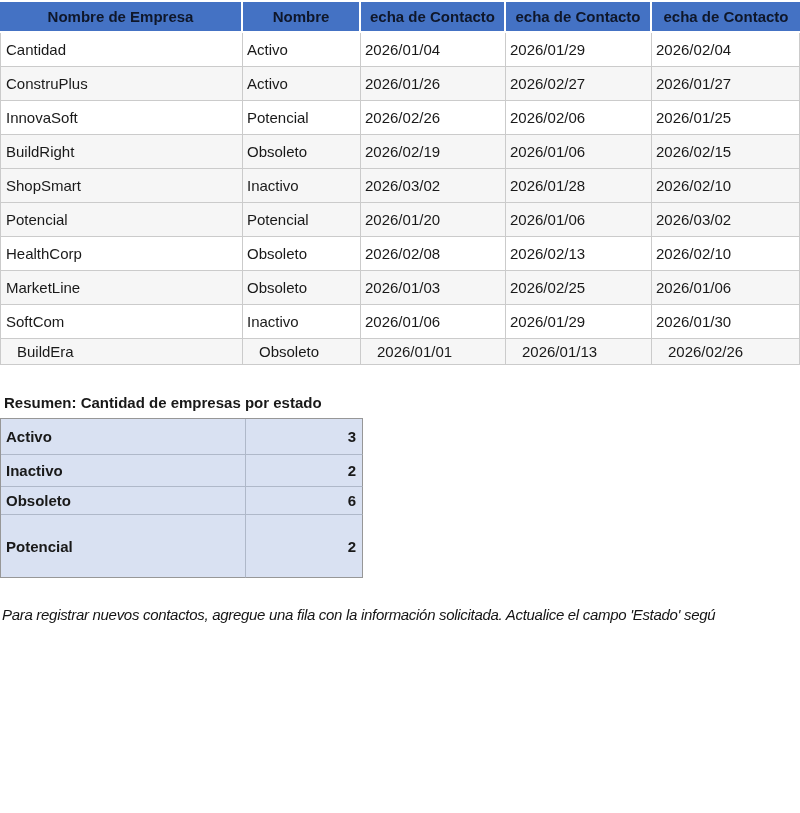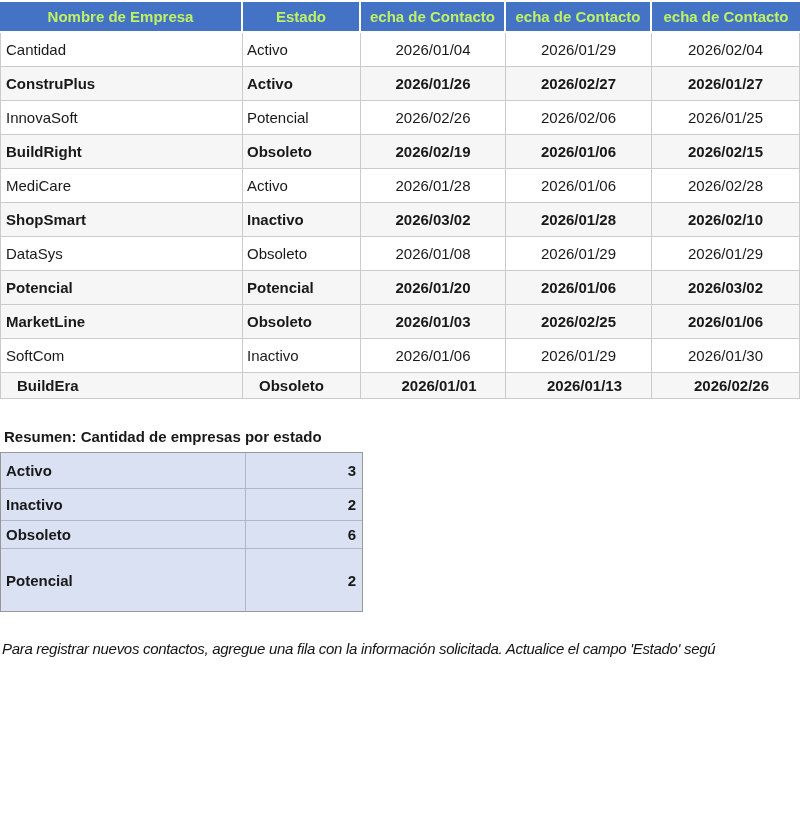--- a/index.html
+++ b/index.html
@@ -23,44 +23,44 @@
   .main-table {
     border-collapse: separate;
     border-spacing: 0;
     table-layout: fixed;
     width: 800px;
     margin-top: 2px;
     font-size: 15px;
   }
   .main-table th {
     background: var(--header-blue);
-    color: #bef264;
+    color: #0f172a;
     font-weight: bold;
     height: 29px;
     text-align: center;
     white-space: nowrap;
     overflow: hidden;
     border-right: 2px solid #ffffff;
     border-bottom: 2px solid #ffffff;
     padding: 0;
   }
   .main-table th:last-child { border-right: none; }
   .main-table td {
     height: 33px;
     padding: 0 4px;
     border-right: 1px solid var(--grid);
     border-bottom: 1px solid var(--grid);
     white-space: nowrap;
     overflow: hidden;
     background: #ffffff;
   }
   .main-table td:first-child { border-left: 1px solid var(--grid); padding-left: 5px; }
-  .main-table tr.stripe td { background: var(--stripe); font-weight: bold; }
+  .main-table tr.stripe td { background: var(--stripe); }
   .main-table tr.short td { height: 25px; padding-left: 16px; }
-  .main-table td.date { text-align: center; }
+  .main-table td.date { text-align: left; }
 
   
   .summary-title {
     font-weight: bold;
     font-size: 15px;
     margin: 29px 12px 7px 4px;
   }
   .summary-table {
     border-collapse: separate;
     border-spacing: 0;
@@ -106,21 +106,21 @@
   <colgroup>
     <col style="width:243px">
       <col style="width:118px">
       <col style="width:145px">
       <col style="width:146px">
       <col style="width:148px">
   </colgroup>
   <thead>
     <tr>
         <th>Nombre de Empresa</th>
-        <th>Estado</th>
+        <th>Nombre</th>
         <th>echa de Contacto</th>
         <th>echa de Contacto</th>
         <th>echa de Contacto</th>
       </tr>
   </thead>
   <tbody>
       <tr>
         <td>Cantidad</td>
         <td>Activo</td>
         <td class="date">2026/01/04</td>
@@ -141,47 +141,40 @@
         <td class="date">2026/02/06</td>
         <td class="date">2026/01/25</td>
       </tr>
       <tr class="stripe">
         <td>BuildRight</td>
         <td>Obsoleto</td>
         <td class="date">2026/02/19</td>
         <td class="date">2026/01/06</td>
         <td class="date">2026/02/15</td>
       </tr>
-      <tr>
-        <td>MediCare</td>
-        <td>Activo</td>
-        <td class="date">2026/01/28</td>
-        <td class="date">2026/01/06</td>
-        <td class="date">2026/02/28</td>
-      </tr>
       <tr class="stripe">
         <td>ShopSmart</td>
         <td>Inactivo</td>
         <td class="date">2026/03/02</td>
         <td class="date">2026/01/28</td>
         <td class="date">2026/02/10</td>
       </tr>
-      <tr>
-        <td>DataSys</td>
-        <td>Obsoleto</td>
-        <td class="date">2026/01/08</td>
-        <td class="date">2026/01/29</td>
-        <td class="date">2026/01/29</td>
-      </tr>
       <tr class="stripe">
         <td>Potencial</td>
         <td>Potencial</td>
         <td class="date">2026/01/20</td>
         <td class="date">2026/01/06</td>
         <td class="date">2026/03/02</td>
+      </tr>
+      <tr>
+        <td>HealthCorp</td>
+        <td>Obsoleto</td>
+        <td class="date">2026/02/08</td>
+        <td class="date">2026/02/13</td>
+        <td class="date">2026/02/10</td>
       </tr>
       <tr class="stripe">
         <td>MarketLine</td>
         <td>Obsoleto</td>
         <td class="date">2026/01/03</td>
         <td class="date">2026/02/25</td>
         <td class="date">2026/01/06</td>
       </tr>
       <tr>
         <td>SoftCom</td>

